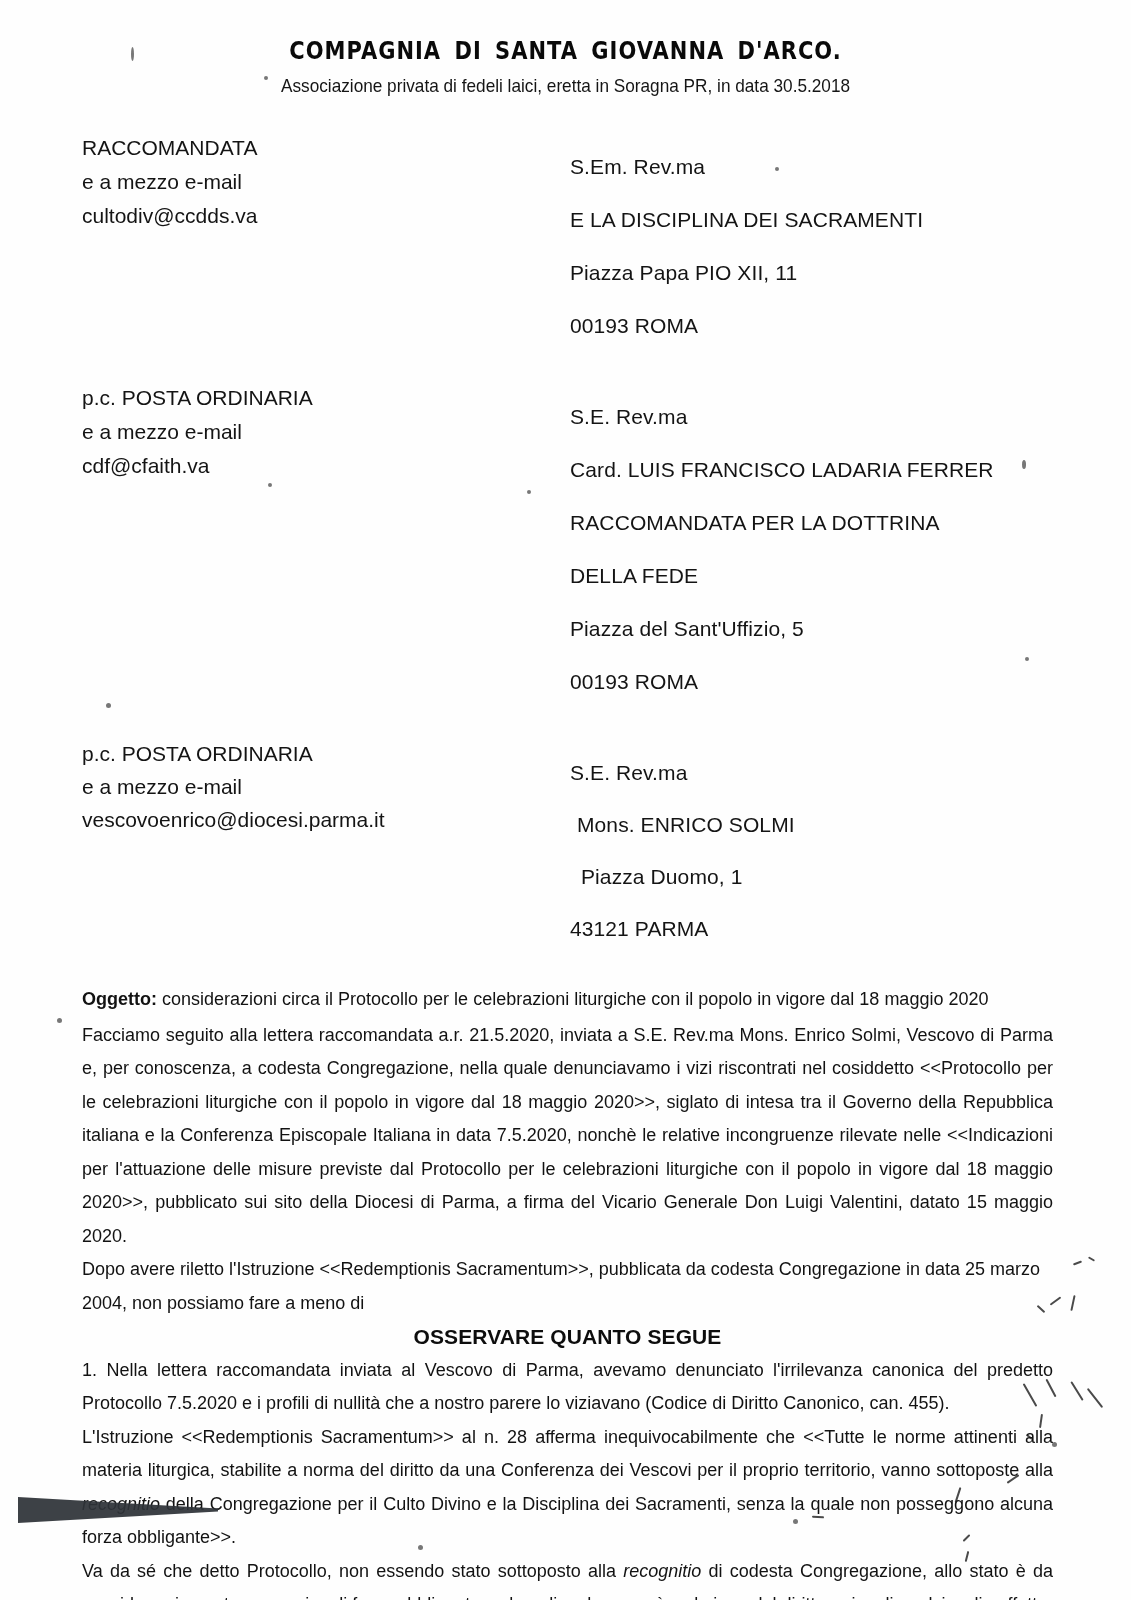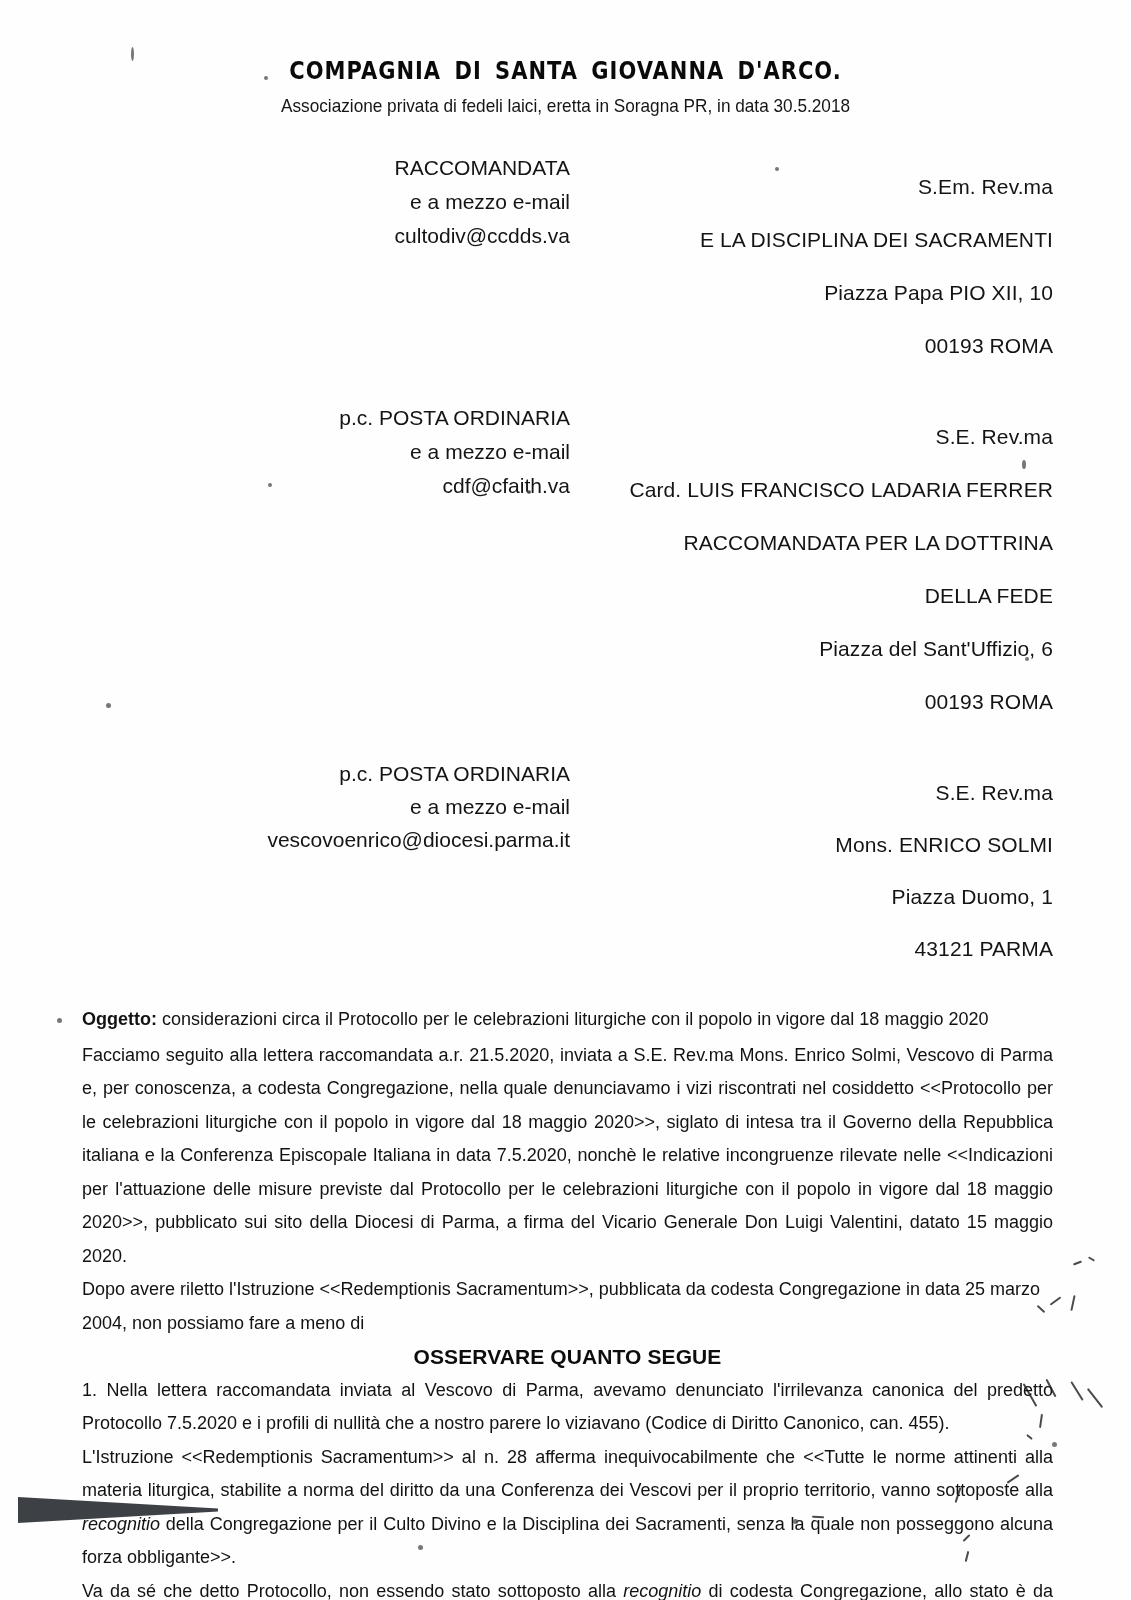--- a/index.html
+++ b/index.html
@@ -17,21 +17,21 @@
     width: 1131px;
     height: 1600px;
     margin: 0 auto;
     background: #fefefe;
     overflow: hidden;
   }
 
   
   .letterhead {
     text-align: center;
-    padding-top: 56px;
+    padding-top: 36px;
   }
   .org-name {
     font-family: "DejaVu Sans", sans-serif;
     font-weight: bold;
     font-size: 25px;
     letter-spacing: 1.2px;
     word-spacing: 6px;
     transform: scaleX(0.84);
     transform-origin: center;
     color: #0a0a0a;
@@ -46,21 +46,20 @@
 
   
   .addresses {
     margin-top: 34px;
     padding: 0 78px 0 82px;
   }
   .addr-block {
     display: flex;
     align-items: flex-start;
     margin-bottom: 38px;
-    text-align: right;
   }
   .addr-left {
     width: 488px;
     flex: 0 0 488px;
   }
   .addr-right {
     flex: 1 1 auto;
   }
   .addr-line {
     font-size: 21px;
@@ -148,37 +147,37 @@
 
     <div class="addr-block block-1">
       <div class="addr-left">
         <div class="addr-line">RACCOMANDATA</div>
         <div class="addr-line">e a mezzo e-mail</div>
         <div class="addr-line">cultodiv@ccdds.va</div>
       </div>
       <div class="addr-right">
         <div class="addr-line">S.Em. Rev.ma</div>
         <div class="addr-line">E LA DISCIPLINA DEI SACRAMENTI</div>
-        <div class="addr-line">Piazza Papa PIO XII, 10</div>
+        <div class="addr-line">Piazza Papa PIO XII, 11</div>
         <div class="addr-line">00193 ROMA</div>
       </div>
     </div>
 
     <div class="addr-block block-2">
       <div class="addr-left">
         <div class="addr-line">p.c. POSTA ORDINARIA</div>
         <div class="addr-line">e a mezzo e-mail</div>
         <div class="addr-line">cdf@cfaith.va</div>
       </div>
       <div class="addr-right">
         <div class="addr-line">S.E. Rev.ma</div>
         <div class="addr-line">Card. LUIS FRANCISCO LADARIA FERRER</div>
         <div class="addr-line">RACCOMANDATA PER LA DOTTRINA</div>
         <div class="addr-line">DELLA FEDE</div>
-        <div class="addr-line">Piazza del Sant'Uffizio, 6</div>
+        <div class="addr-line">Piazza del Sant'Uffizio, 5</div>
         <div class="addr-line">00193 ROMA</div>
       </div>
     </div>
 
     <div class="addr-block block-3">
       <div class="addr-left">
         <div class="addr-line">p.c. POSTA ORDINARIA</div>
         <div class="addr-line">e a mezzo e-mail</div>
         <div class="addr-line">vescovoenrico@diocesi.parma.it</div>
       </div>

